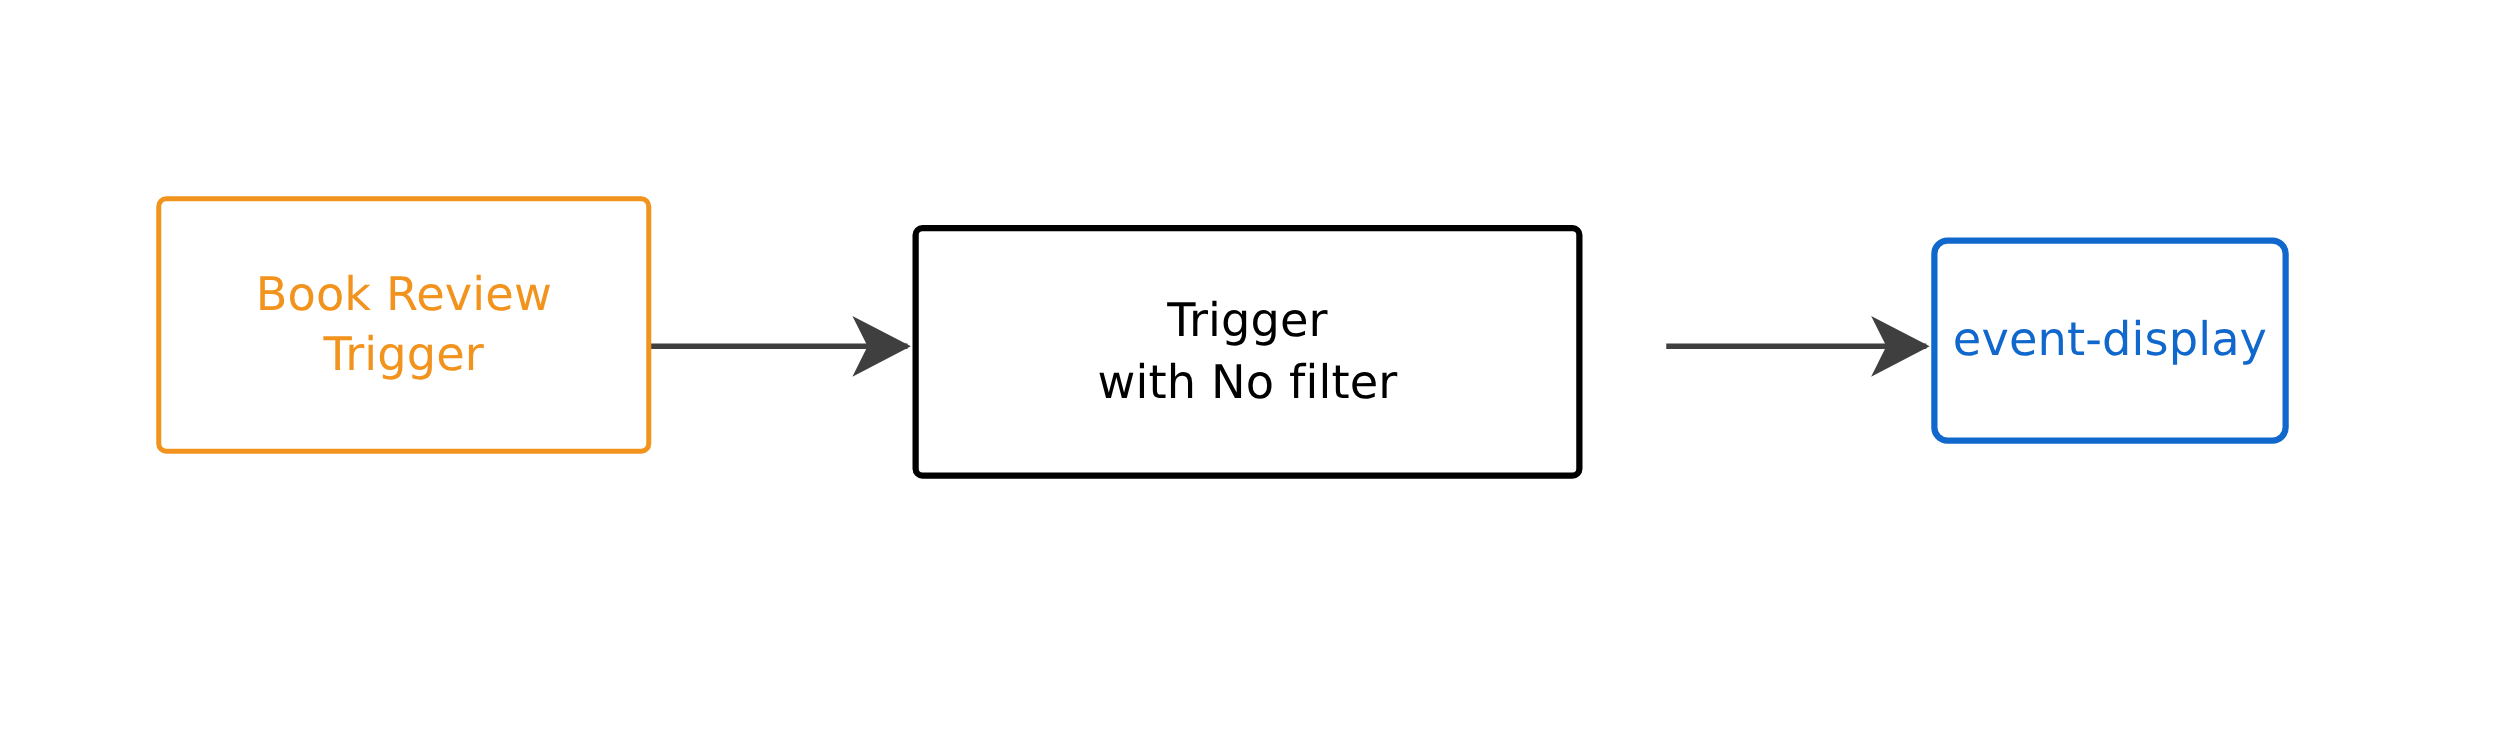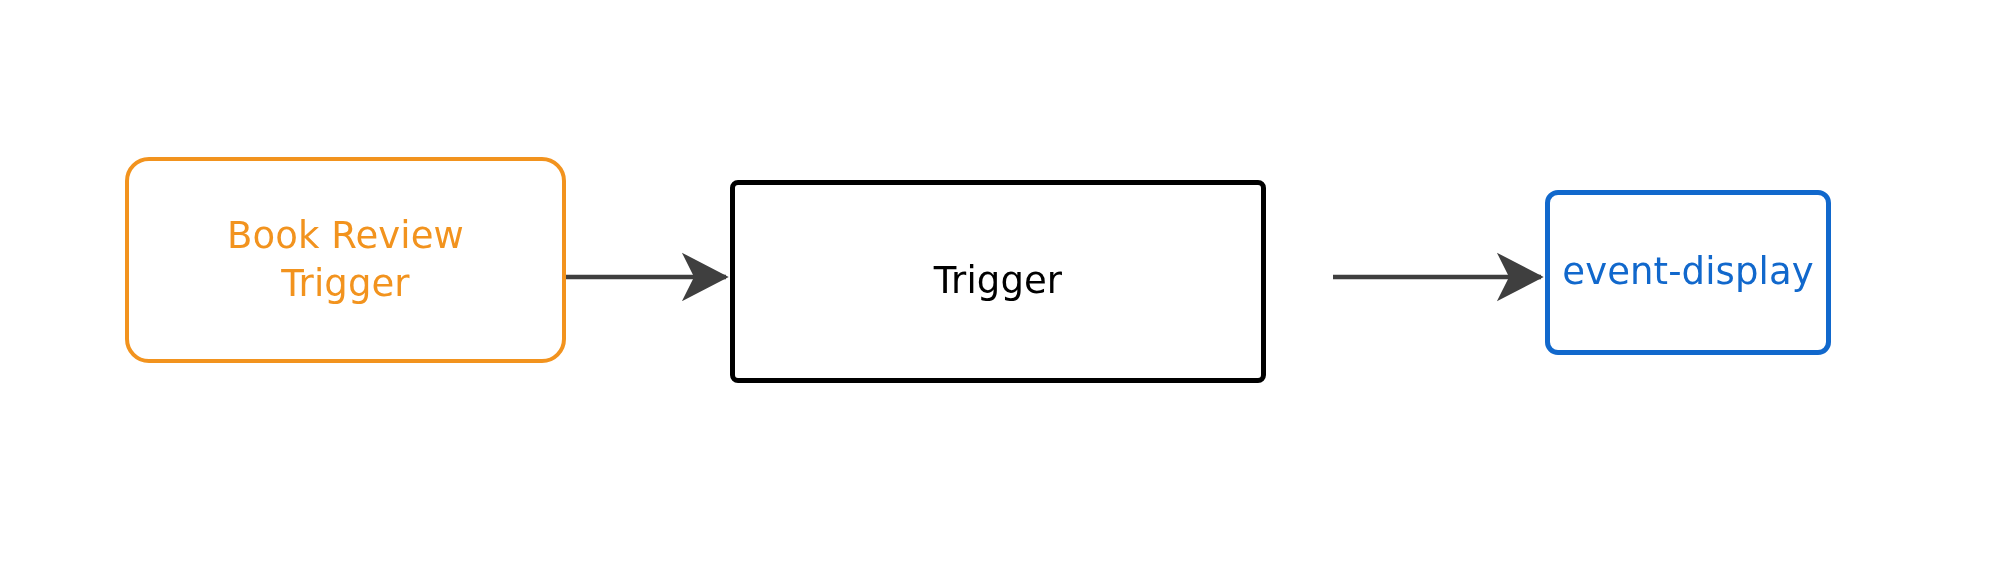--- a/index.html
+++ b/index.html
@@ -40,24 +40,24 @@
     display: block;
     white-space: pre;
     line-height: 1.30;
     letter-spacing: 0.1px;
   }
 
   
   #broker-node {
     left: 125px;
     top: 157px;
-    width: 441px;
+    width: 396px;
     height: 206px;
     border: 4px solid #F2931E;
-    border-radius: 24px;
+    border-radius: 8px;
   }
   #broker-node .node-label {
     color: #F2931E;
     font-size: 37px;
   }
 
   
   #trigger-node {
     left: 730px;
     top: 180px;
@@ -107,19 +107,20 @@
     </g>
   </svg>
 
   <div class="node-box" id="broker-node">
     <span class="node-label">Book Review</span>
     <span class="node-label">Trigger</span>
   </div>
 
   <div class="node-box" id="trigger-node">
     <span class="node-label">Trigger</span>
+    <span class="node-label">with No filter</span>
   </div>
 
   <div class="node-box" id="sink-node">
     <span class="node-label">event-display</span>
   </div>
 
 </div>
 
 </body></html>

